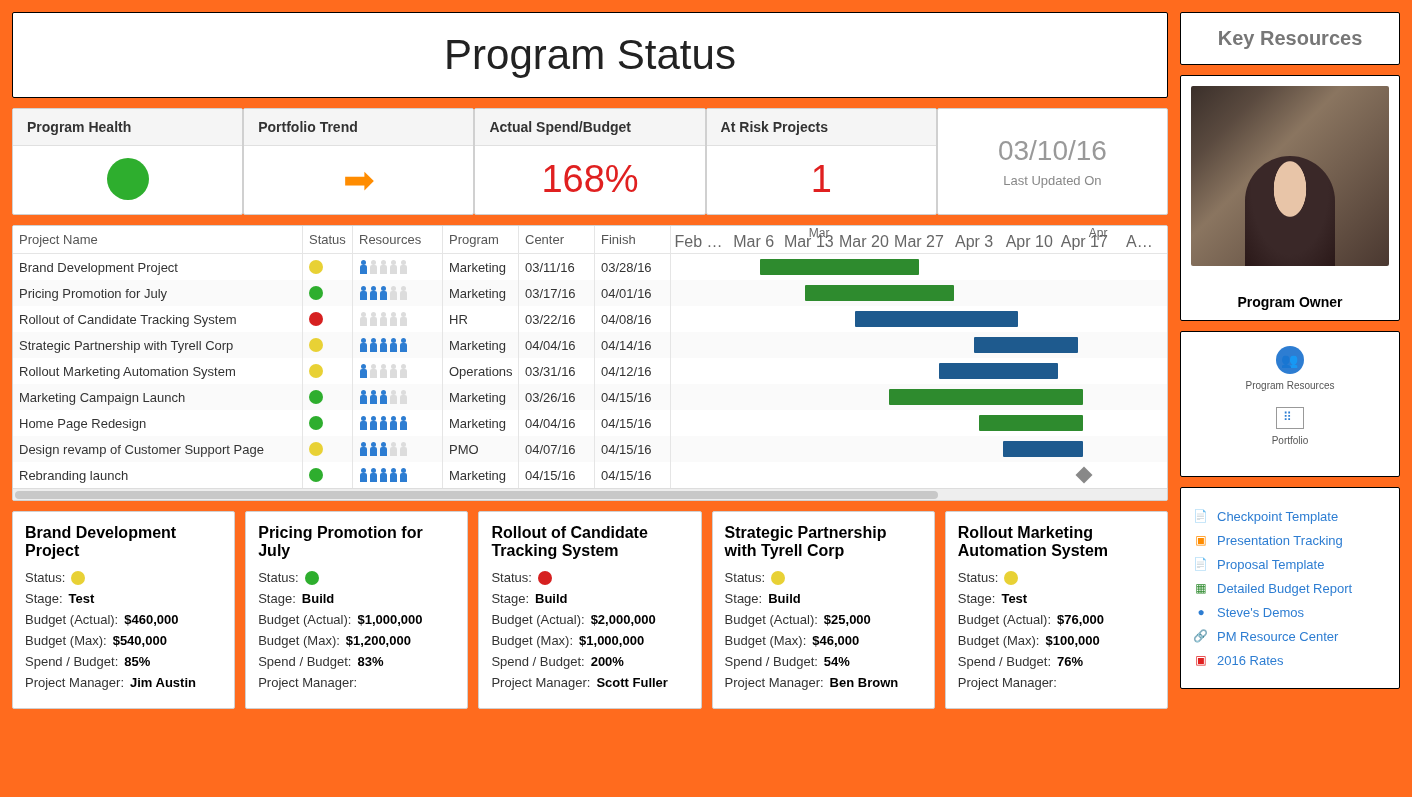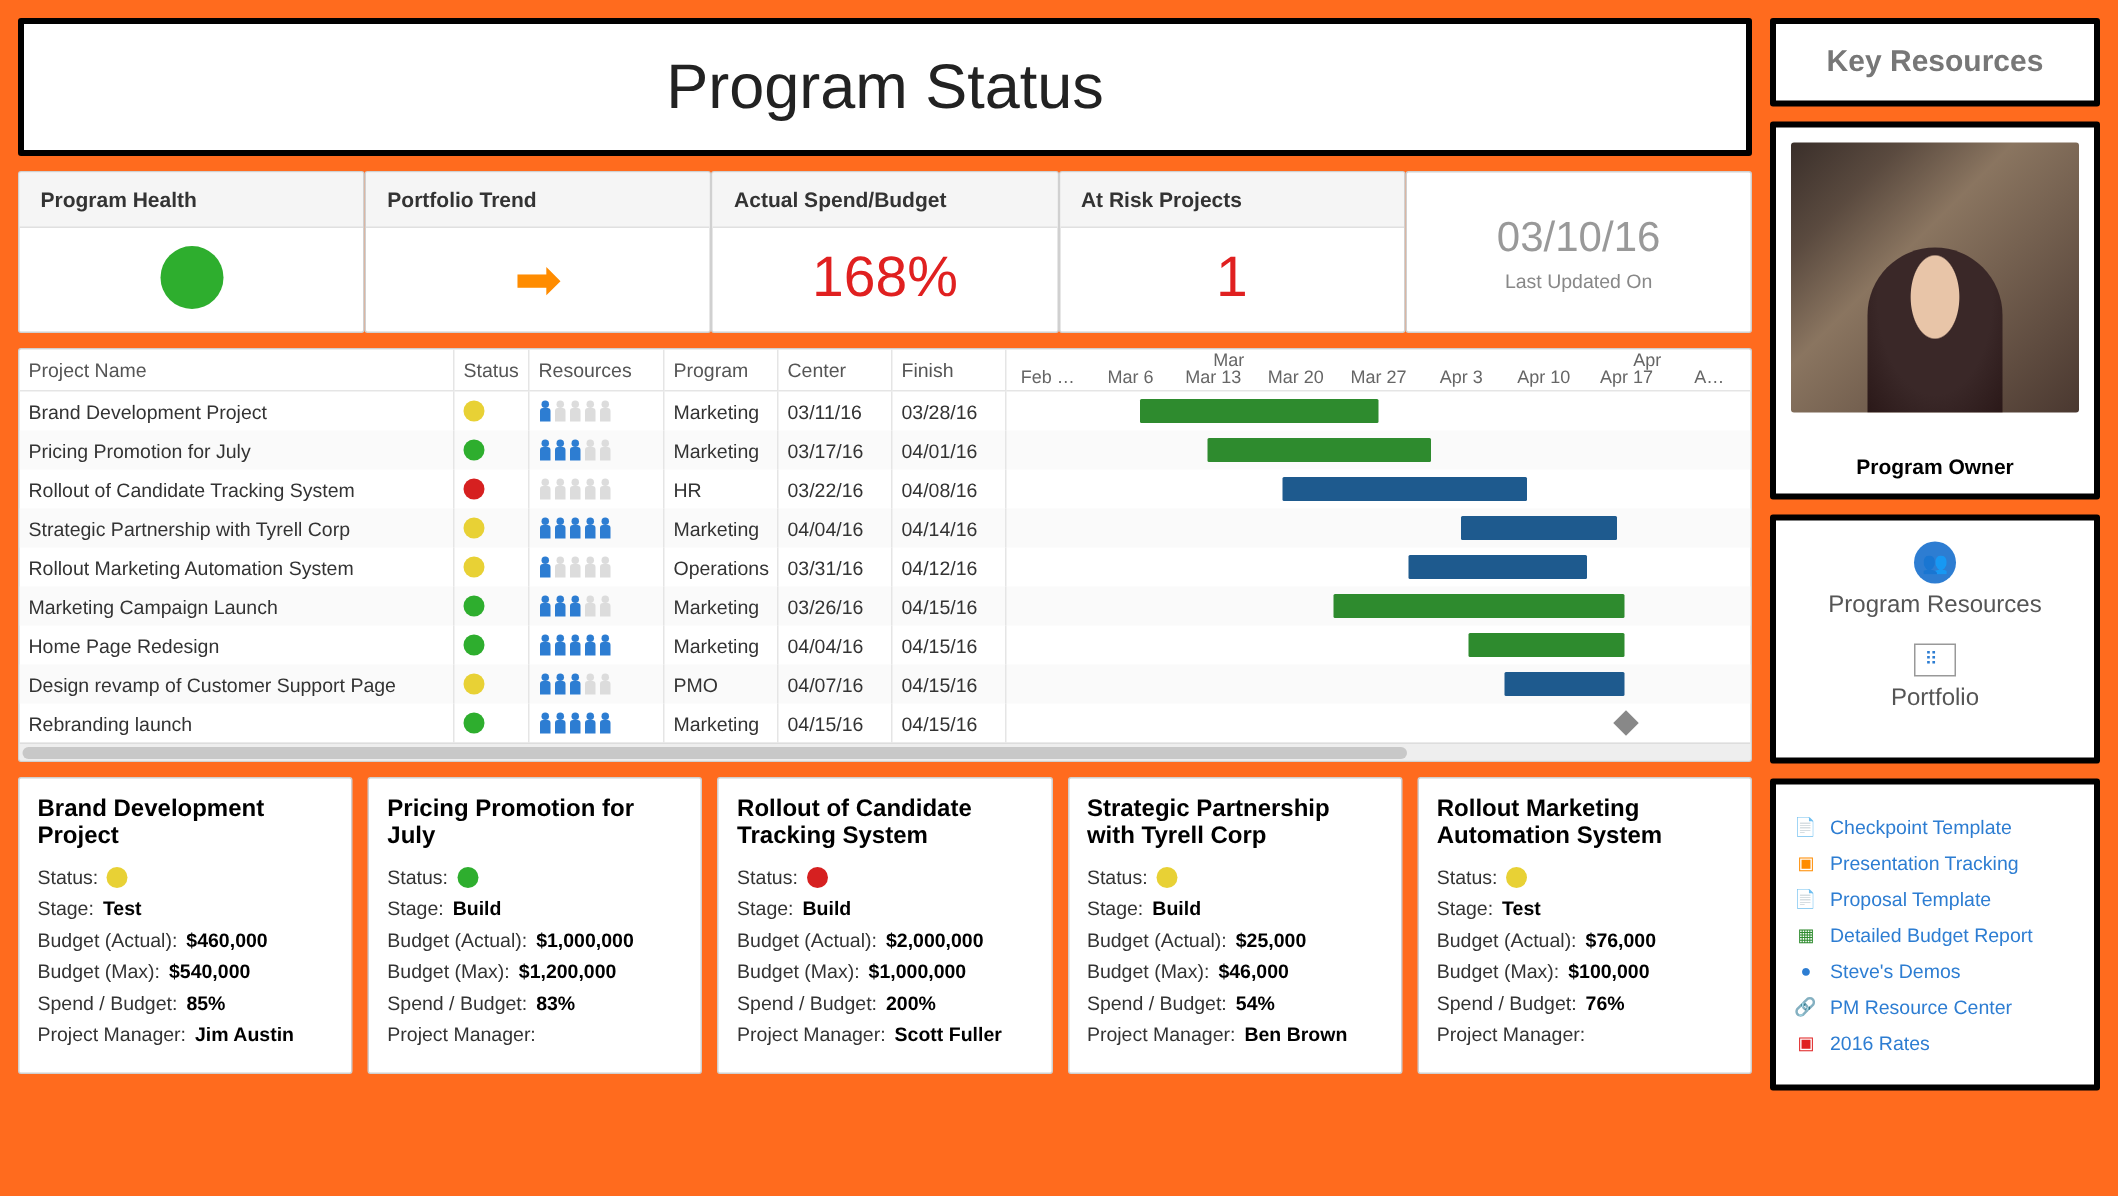--- a/index.html
+++ b/index.html
@@ -1,20 +1,20 @@
 <!DOCTYPE html>
 <html><head>
 <meta charset="utf-8">
 <style>
 *{box-sizing:border-box;margin:0;padding:0;font-family:Arial,Helvetica,sans-serif}
 body{background:#ff6b1e;padding:12px;width:1412px;height:797px}
 .wrap{display:flex;gap:12px;height:100%}
 .main{flex:1;display:flex;flex-direction:column;gap:10px}
 .side{width:220px;display:flex;flex-direction:column;gap:10px}
-.panel{background:#fff;border:4px solid #000000;border-radius:2px}
+.panel{background:#fff;border:1px solid #000000;border-radius:2px}
 .title-panel{text-align:center;padding:18px}
 .title-panel h1{font-size:42px;font-weight:400;color:#222}
 .kpi-row{display:flex;gap:0}
 .kpi{flex:1;background:#fff;border:1px solid #d0d0d0;border-radius:2px;padding:12px 14px;min-height:100px}
 .kpi-label{font-size:14px;font-weight:bold;color:#333;margin-bottom:12px;background:#f5f5f5;margin:-12px -14px 12px;padding:10px 14px;border-bottom:1px solid #e0e0e0}
 .kpi-plain{justify-content:center;text-align:center;display:flex;flex-direction:column;gap:6px}
 .kpi-value{font-size:38px;font-weight:400;text-align:center}
 .green-dot{width:42px;height:42px;border-radius:50%;background:#2eae2e;margin:auto}
 .arrow-right{color:#ff8c00;font-size:38px;text-align:center}
 .red{color:#e02020}
@@ -23,21 +23,21 @@
 .gantt-header{display:flex;font-size:13px;color:#555;background:#fff}
 .col{padding:6px 6px;border-right:1px solid #e5e5e5;border-bottom:1px solid #e5e5e5;display:flex;align-items:center}
 .c-name{width:290px}
 .c-status{width:50px}
 .c-res{width:90px}
 .c-prog{width:76px}
 .c-date{width:76px}
 .c-timeline{flex:1;padding:0;position:relative;border-right:none}
 .tl-head{position:relative;height:100%;width:100%}
 .tl-months{display:flex;position:absolute;top:0;width:100%;font-size:12px;color:#666}
-.tl-weeks{display:flex;position:absolute;bottom:2px;width:100%;font-size:12px;color:#666}
+.tl-weeks{display:flex;position:absolute;bottom:2px;width:100%;font-size:16px;color:#666}
 .tl-w{flex:1;text-align:center;white-space:nowrap}
 .gantt-row{display:flex;font-size:13px;color:#333;height:26px}
 .gantt-row .col{border-bottom:none}
 .gantt-row:nth-child(even){background:#fafafa}
 .status-dot{width:14px;height:14px;border-radius:50%}
 .st-green{background:#2eae2e}
 .st-yellow{background:#e8d135}
 .st-red{background:#d62020}
 .res-people{display:flex;gap:1px}
 .person{width:9px;height:14px;position:relative}
@@ -58,21 +58,21 @@
 .card .row{margin:6px 0;display:flex;gap:6px;align-items:center}
 .card .row .k{color:#333}
 .card .row .v{font-weight:bold}
 .side-title{text-align:center;padding:14px;font-size:20px;font-weight:bold;color:#777}
 .side-photo{padding:10px;text-align:center}
 .photo{width:100%;height:180px;background:linear-gradient(135deg,#3a2f2a 0%,#5a4a3f 20%,#8a7560 40%,#4a3830 100%);border-radius:2px;position:relative;overflow:hidden}
 .photo::after{content:"";position:absolute;bottom:0;left:50%;transform:translateX(-50%);width:90px;height:110px;background:radial-gradient(ellipse at 50% 30%,#e8c5a8 0%,#e8c5a8 25%,#3a2828 26%,#3a2828 60%,#2a1818 100%);border-radius:45px 45px 0 0}
 .photo-label{font-weight:bold;margin-top:28px;font-size:14px}
 .side-links{padding:14px;text-align:center}
 .res-icon{width:28px;height:28px;background:#2d7dd2;border-radius:50%;margin:0 auto 6px;display:flex;align-items:center;justify-content:center;color:#fff;font-size:14px}
-.res-label{font-size:16px;color:#555;margin-bottom:16px}
+.res-label{font-size:10px;color:#555;margin-bottom:16px}
 .res-sq{width:28px;height:22px;border:1px solid #999;margin:0 auto 6px;position:relative}
 .res-sq::before{content:"⠿";position:absolute;top:2px;left:6px;color:#2d7dd2;font-size:12px}
 .links{padding:12px;font-size:13px}
 .links .link{display:flex;align-items:center;gap:8px;margin:8px 0;color:#2d7dd2;cursor:pointer}
 .links .link .ico{width:16px;height:16px;display:inline-flex;align-items:center;justify-content:center;font-size:12px;border-radius:2px}
 </style>
 </head>
 <body>
 
 <div class="wrap">

